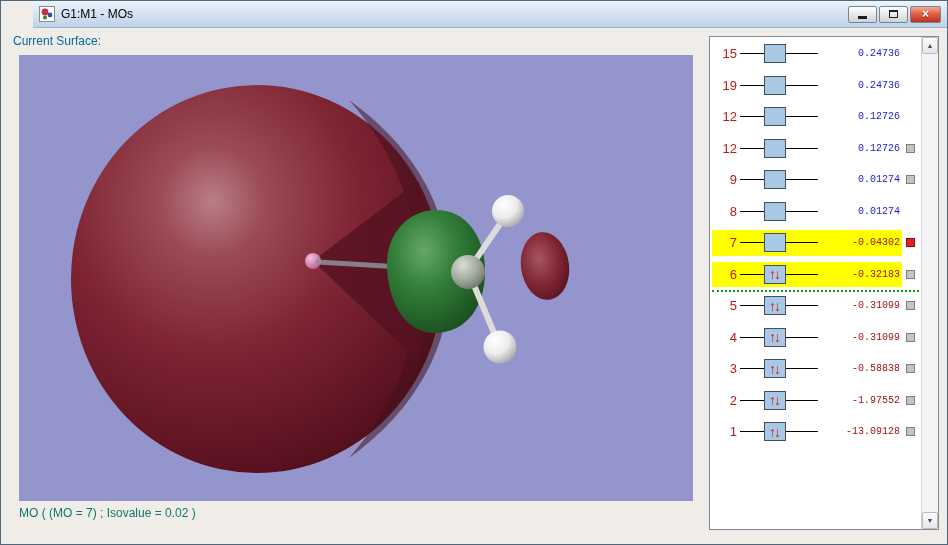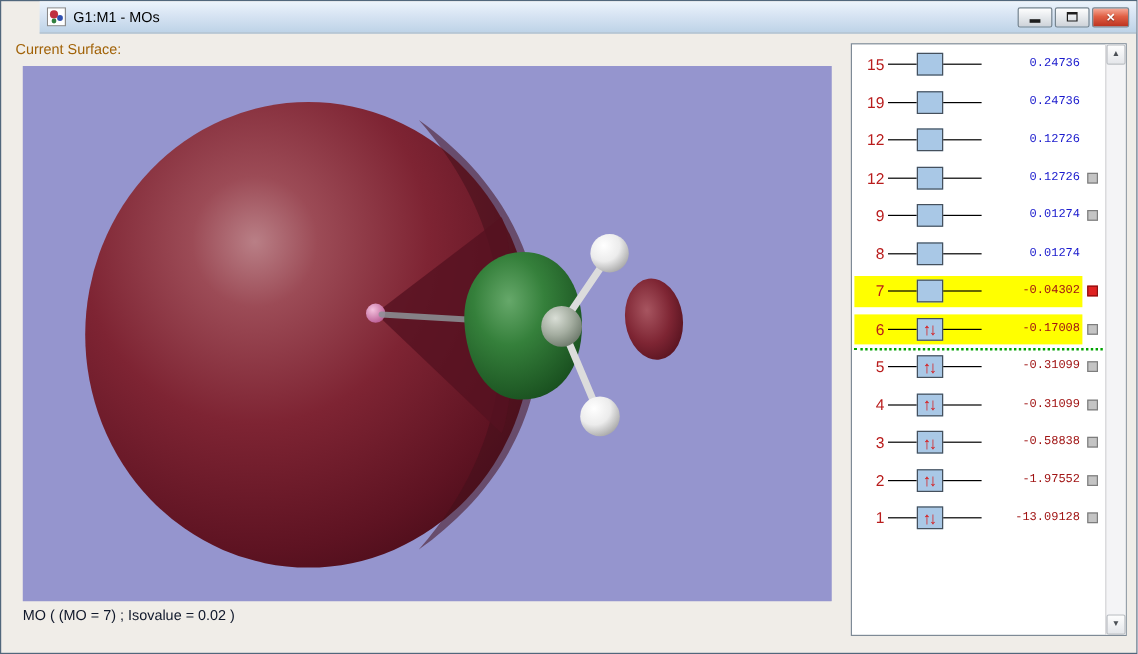--- a/index.html
+++ b/index.html
@@ -18,25 +18,25 @@
   .caption-buttons { margin-left:auto; display:flex; align-items:center; }
   .cap-btn { width:29px; height:17px; margin-left:2px; border:1px solid #77858f; border-radius:2px;
              background:linear-gradient(#fefefe,#e8ebee 45%,#ced3d9);
              display:flex; align-items:center; justify-content:center; cursor:pointer; }
   .cap-btn.close { width:31px; background:linear-gradient(#f6ab99,#e06045 45%,#bc3320); }
   .ic-min { width:9px; height:3px; background:#1d1d1d; margin-top:7px; }
   .ic-max { width:9px; height:8px; border:1px solid #1d1d1d; border-top-width:2px; }
   .ic-close { color:#fff; font-size:12px; font-weight:bold; line-height:1; text-shadow:0 1px 1px rgba(0,0,0,.45); }
 
   
-  .surface-label { position:absolute; left:12px; top:33px; font-size:12px; color:#a16207; }
+  .surface-label { position:absolute; left:12px; top:33px; font-size:12px; color:#0369a1; }
   .viewport { position:absolute; left:18px; top:54px; width:674px; height:446px;
               background:var(--view-bg,#9595ce); cursor:crosshair; }
   .viewport svg { display:block; }
-  .caption { position:absolute; left:18px; top:505px; font-size:12px; color:#0f172a;text-align:right; }
+  .caption { position:absolute; left:18px; top:505px; font-size:12px; color:#0f766e;text-align:right; }
 
   
   .mo-panel { position:absolute; left:708px; top:35px; width:230px; height:494px;
               background:#ffffff; border:1px solid #7e8a96; }
   .mo-rows { position:absolute; left:0; top:1px; width:211px; }
   .mo-row { position:relative; height:31.5px; display:flex; align-items:center; padding-left:5px; }
   .mo-row.hl::before { content:""; position:absolute; left:2px; right:19px; top:3px; bottom:3px;
                        background:var(--hl,#ffff00); }
   .mo-idx { position:relative; width:22px; text-align:right; font-size:13px; color:#b91c1c; }
   .mo-line { position:relative; height:0; border-top:1px solid #000; }
@@ -210,21 +210,21 @@
           <div class="mo-energy neg">-0.04302</div>
           <div class="mo-check red"></div>
         </div>
         <div class="mo-row hl">
           <div class="mo-idx">6</div>
           <div class="mo-line l"></div>
           <div class="mo-box">
             <span class="arrows">↑↓</span>
           </div>
           <div class="mo-line r"></div>
-          <div class="mo-energy neg">-0.17008</div>
+          <div class="mo-energy neg">-0.32183</div>
           <div class="mo-check gray"></div>
         </div>
         <div class="mo-row">
           <div class="mo-idx">5</div>
           <div class="mo-line l"></div>
           <div class="mo-box">
             <span class="arrows">↑↓</span>
           </div>
           <div class="mo-line r"></div>
           <div class="mo-energy neg">-0.31099</div>

